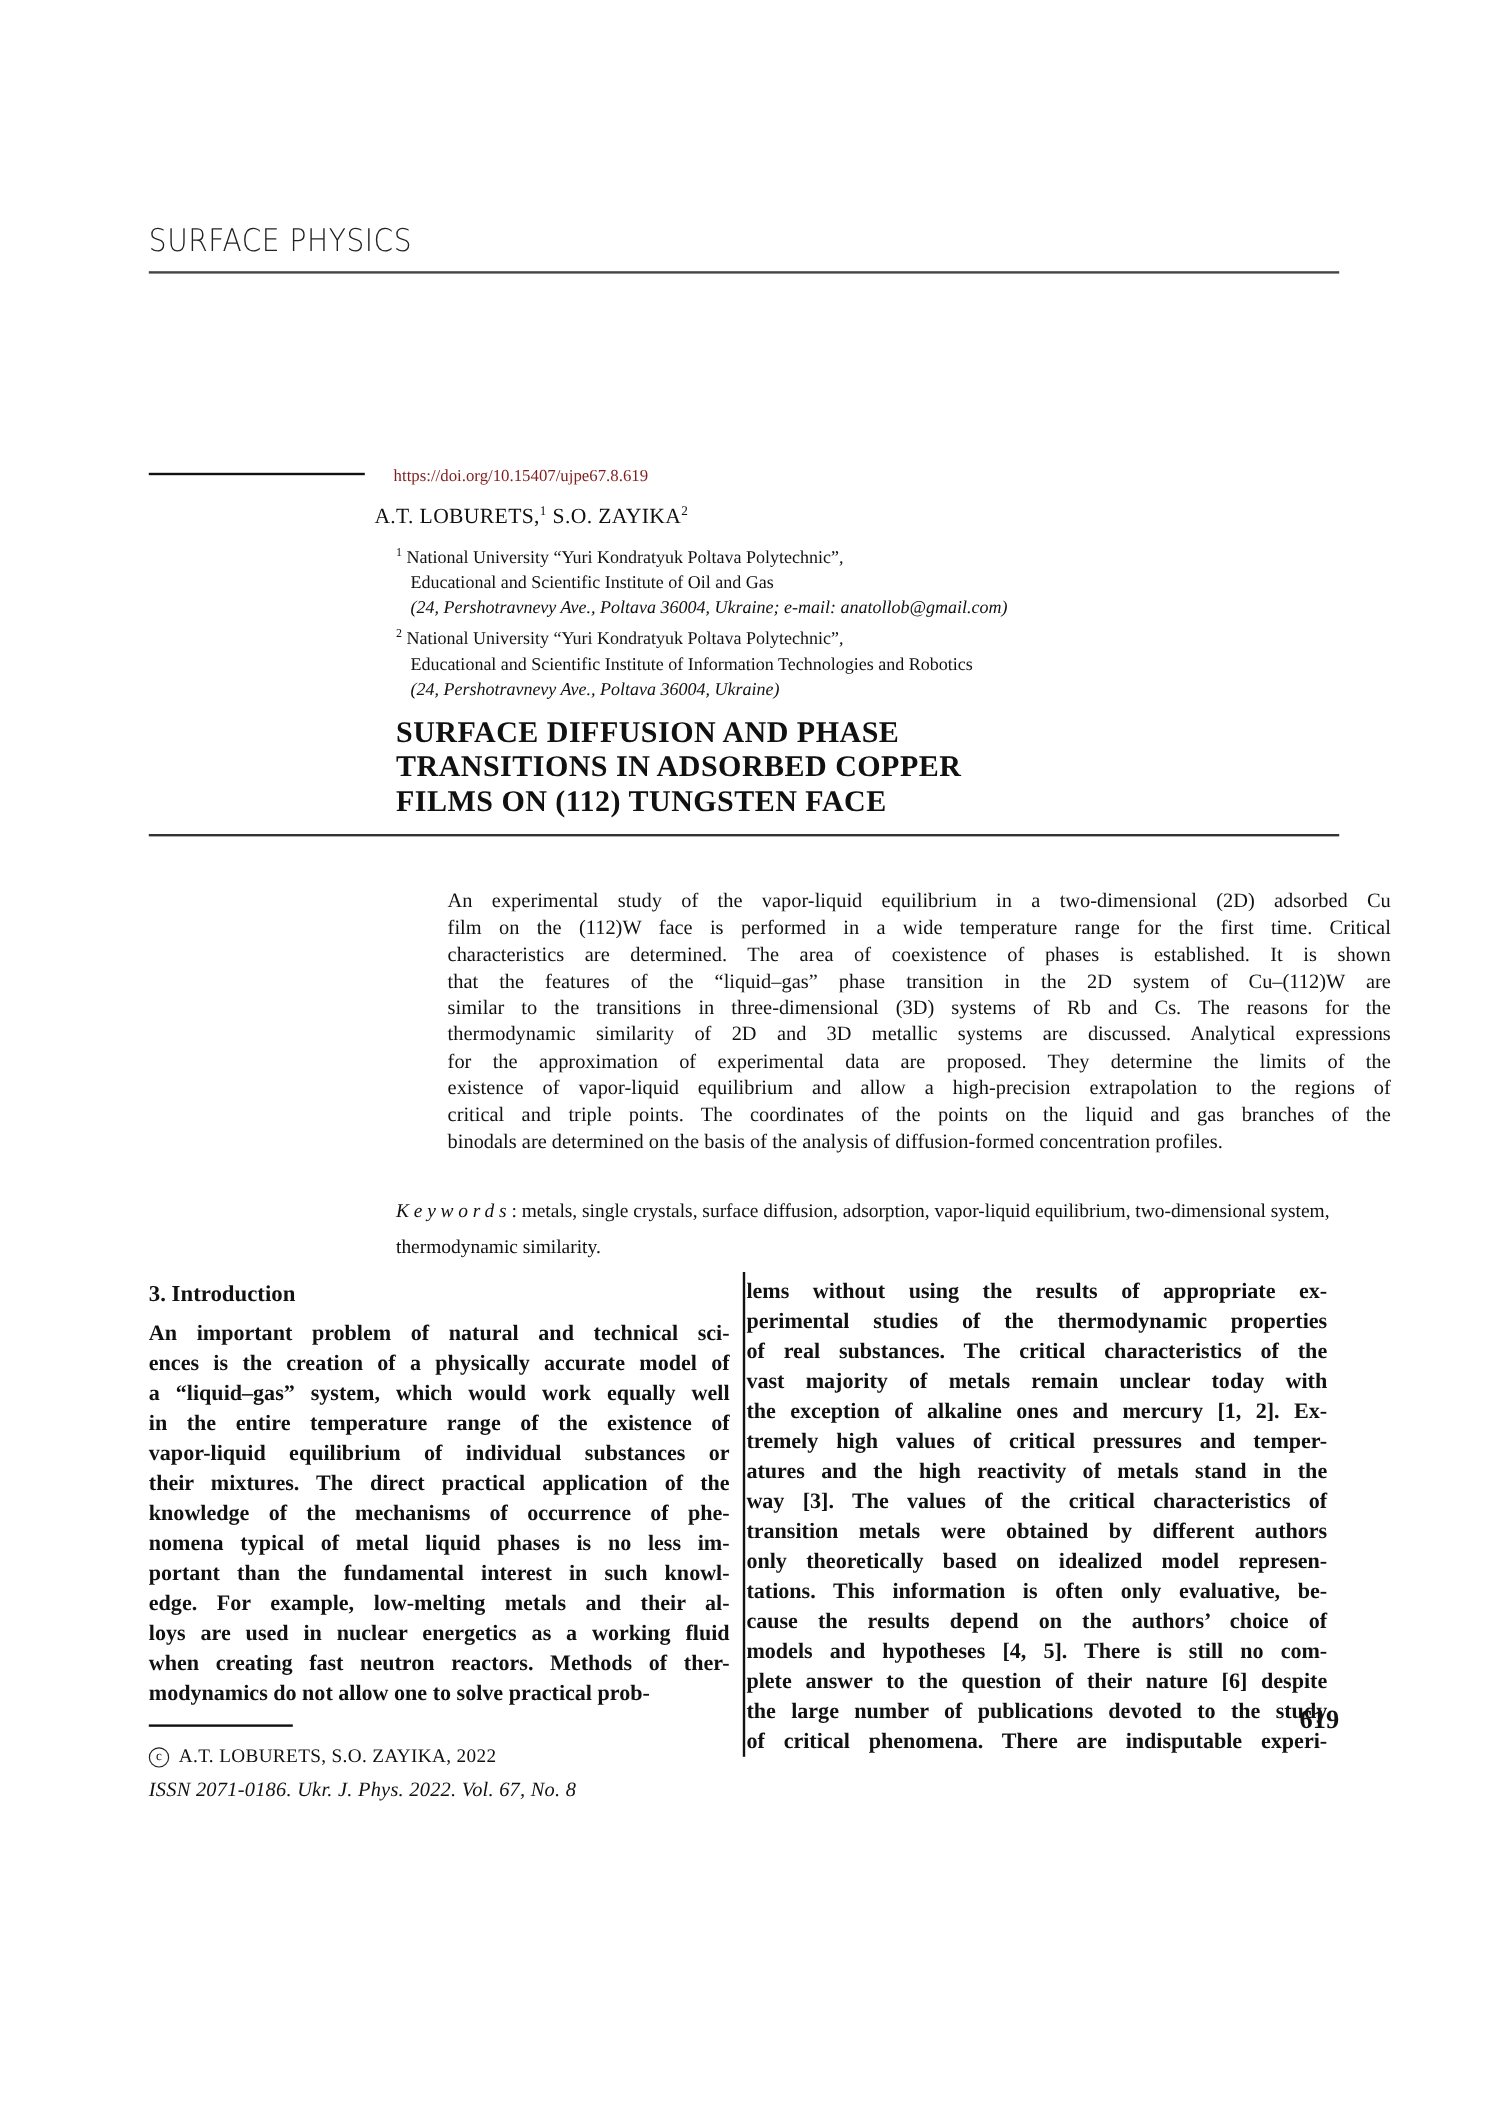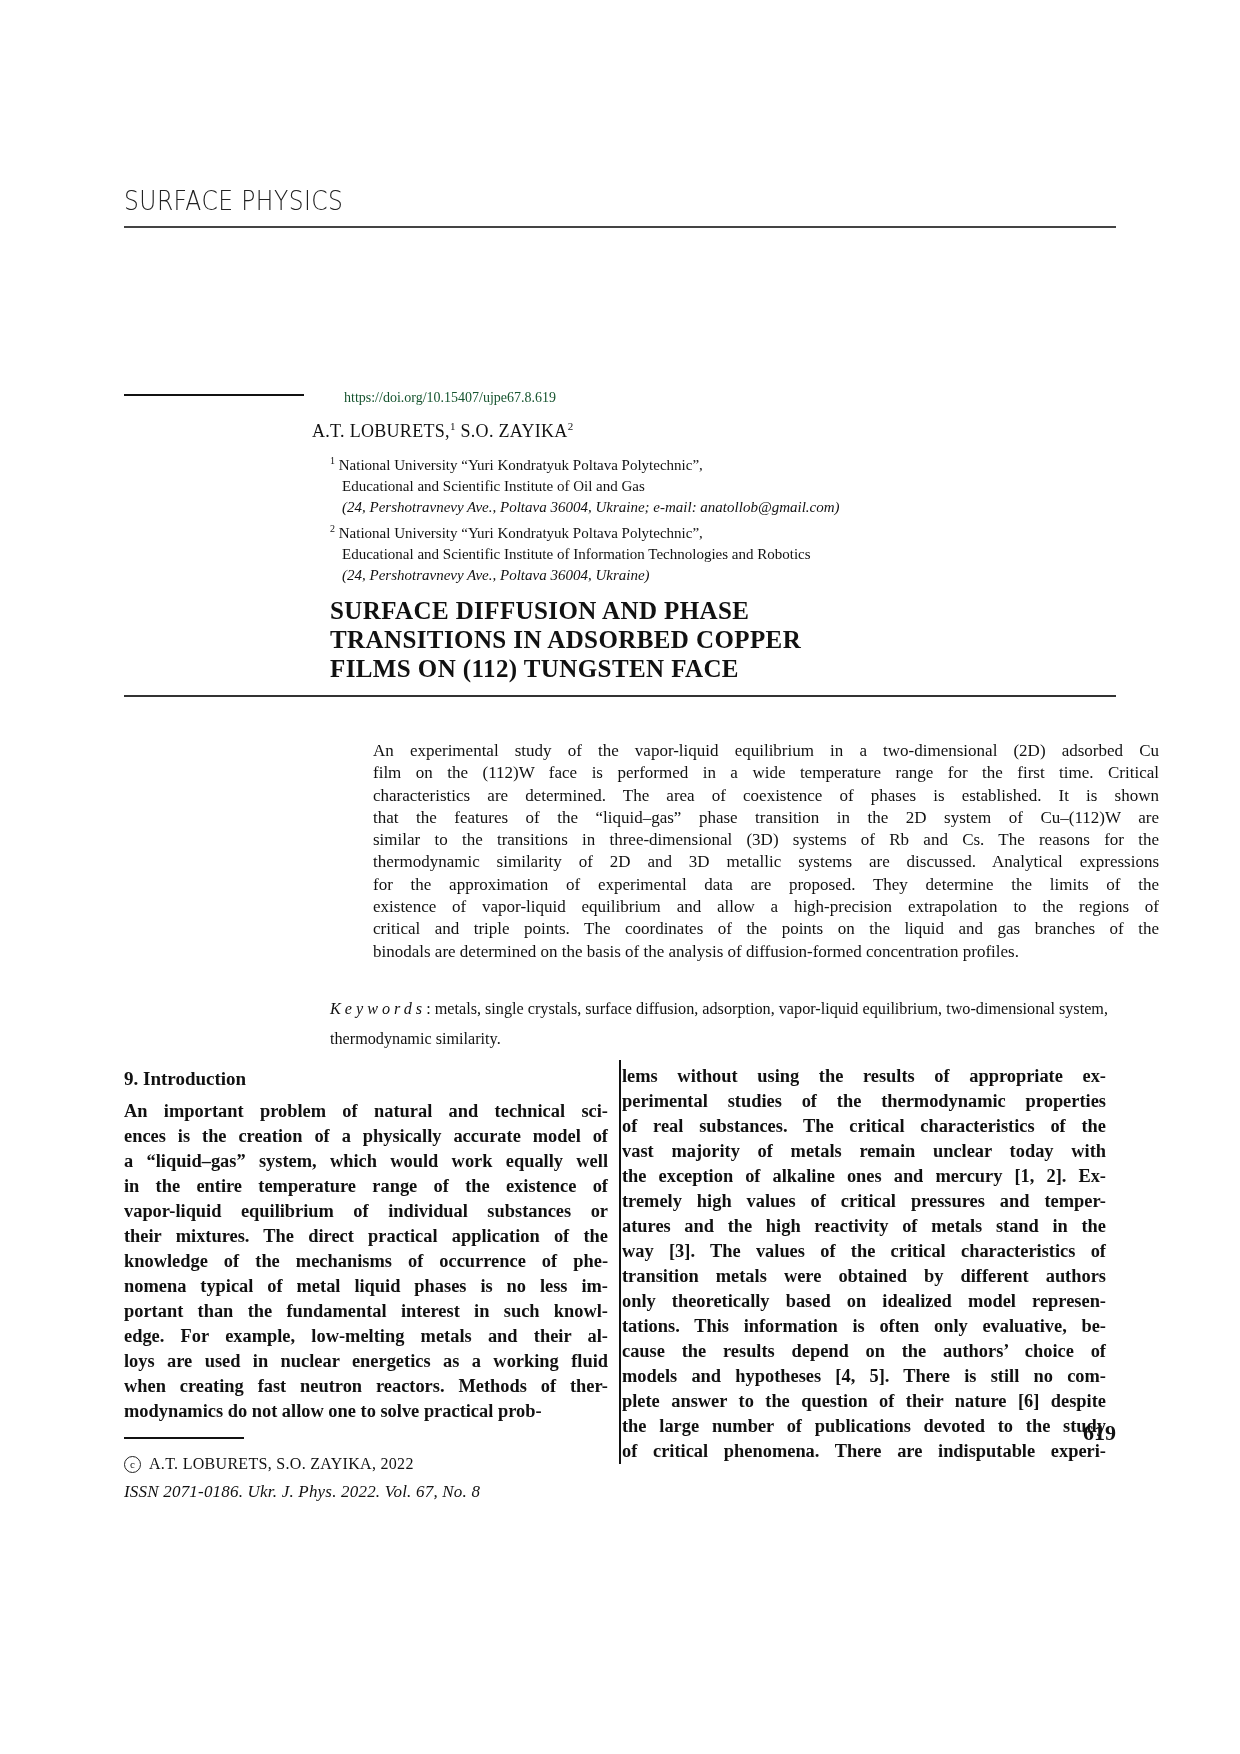--- a/index.html
+++ b/index.html
@@ -4,21 +4,21 @@
 <style>
   html, body { margin: 0; padding: 0; background: #ffffff; }
   body { width: 1240px; height: 1754px; position: relative; overflow: hidden; color: #111; font-family: "Liberation Serif", "DejaVu Serif", serif; }
   .abs { position: absolute; }
 
   .section-header { left: 124px; top: 186px; font-family: "DejaVu Sans", sans-serif; font-size: 26px; letter-spacing: 0.5px; color: #222; font-weight: 300; transform: scaleX(0.9); transform-origin: left; }
   .rule-top { left: 124px; top: 226px; width: 992px; height: 2px; background: #444; }
 
   .short-rule { left: 124px; top: 394px; width: 180px; height: 2px; background: #111; }
 
-  .doi { left: 344px; top: 390px; font-size: 14px; color: #14532d; }
+  .doi { left: 328px; top: 390px; font-size: 14px; color: #7f1d1d; }
   .authors { left: 312px; top: 420px; font-size: 18px; letter-spacing: 0.3px; }
   .authors sup { font-size: 11px; }
   .affils { left: 330px; top: 450px; font-size: 15px; line-height: 21px; }
   .affils .ind { padding-left: 12px; display: block; }
   .affils .it { font-style: italic; }
   .affils sup { font-size: 10px; }
 
   .title { left: 330px; top: 596px; font-size: 25px; font-weight: bold; line-height: 29px; letter-spacing: 0.4px; }
   .title div { white-space: nowrap; }
   .rule-title { left: 124px; top: 695px; width: 992px; height: 2px; background: #333; }
@@ -83,21 +83,21 @@
   <span class="line">existence of vapor-liquid equilibrium and allow a high-precision extrapolation to the regions of</span>
   <span class="line">critical and triple points. The coordinates of the points on the liquid and gas branches of the</span>
   <span class="line" style="text-align-last: left;">binodals are determined on the basis of the analysis of diffusion-formed concentration profiles.</span>
 </div>
 
 <div class="abs keywords">
   <span class="kw-label">Keywords</span><span>: metals, single crystals, surface diffusion, adsorption, vapor-liquid equilibrium, two-dimensional system, thermodynamic similarity.</span>
 </div>
 
 <div class="abs col col-left">
-  <span class="heading">9. Introduction</span>
+  <span class="heading">3. Introduction</span>
   <div class="text">
     <span class="line">An important problem of natural and technical sci-</span>
     <span class="line">ences is the creation of a physically accurate model of</span>
     <span class="line">a “liquid–gas” system, which would work equally well</span>
     <span class="line">in the entire temperature range of the existence of</span>
     <span class="line">vapor-liquid equilibrium of individual substances or</span>
     <span class="line">their mixtures. The direct practical application of the</span>
     <span class="line">knowledge of the mechanisms of occurrence of phe-</span>
     <span class="line">nomena typical of metal liquid phases is no less im-</span>
     <span class="line">portant than the fundamental interest in such knowl-</span>

